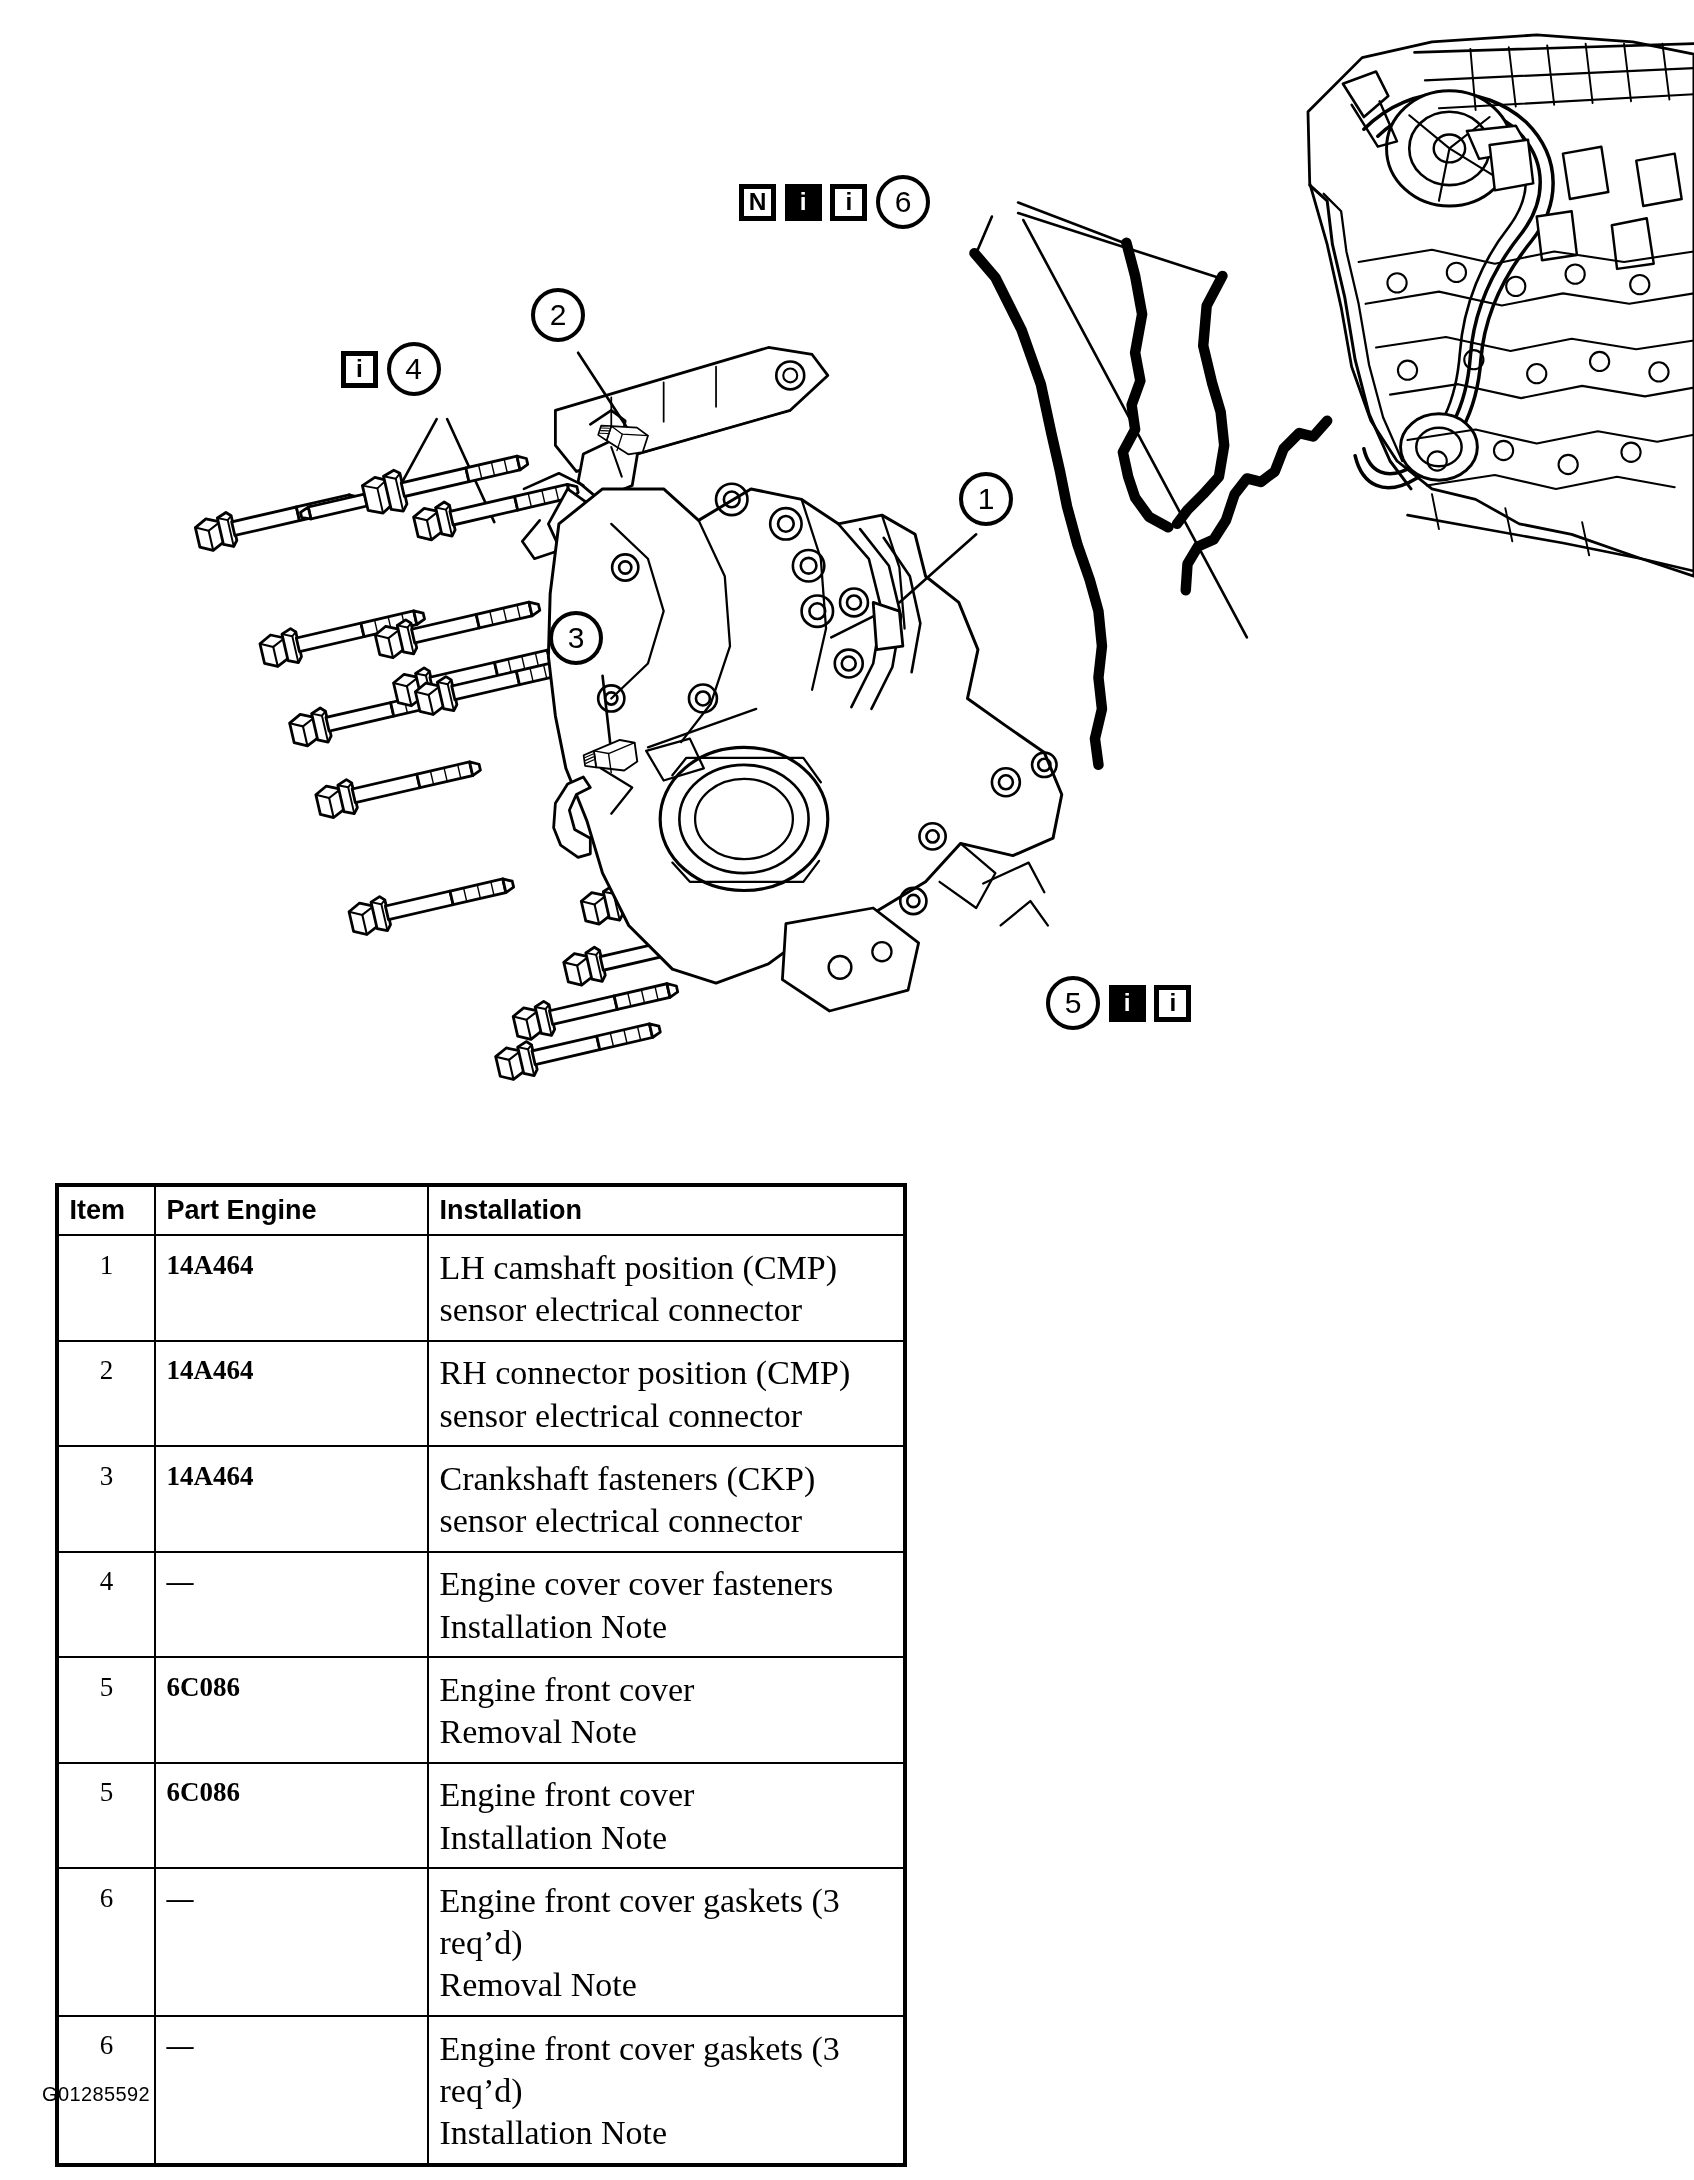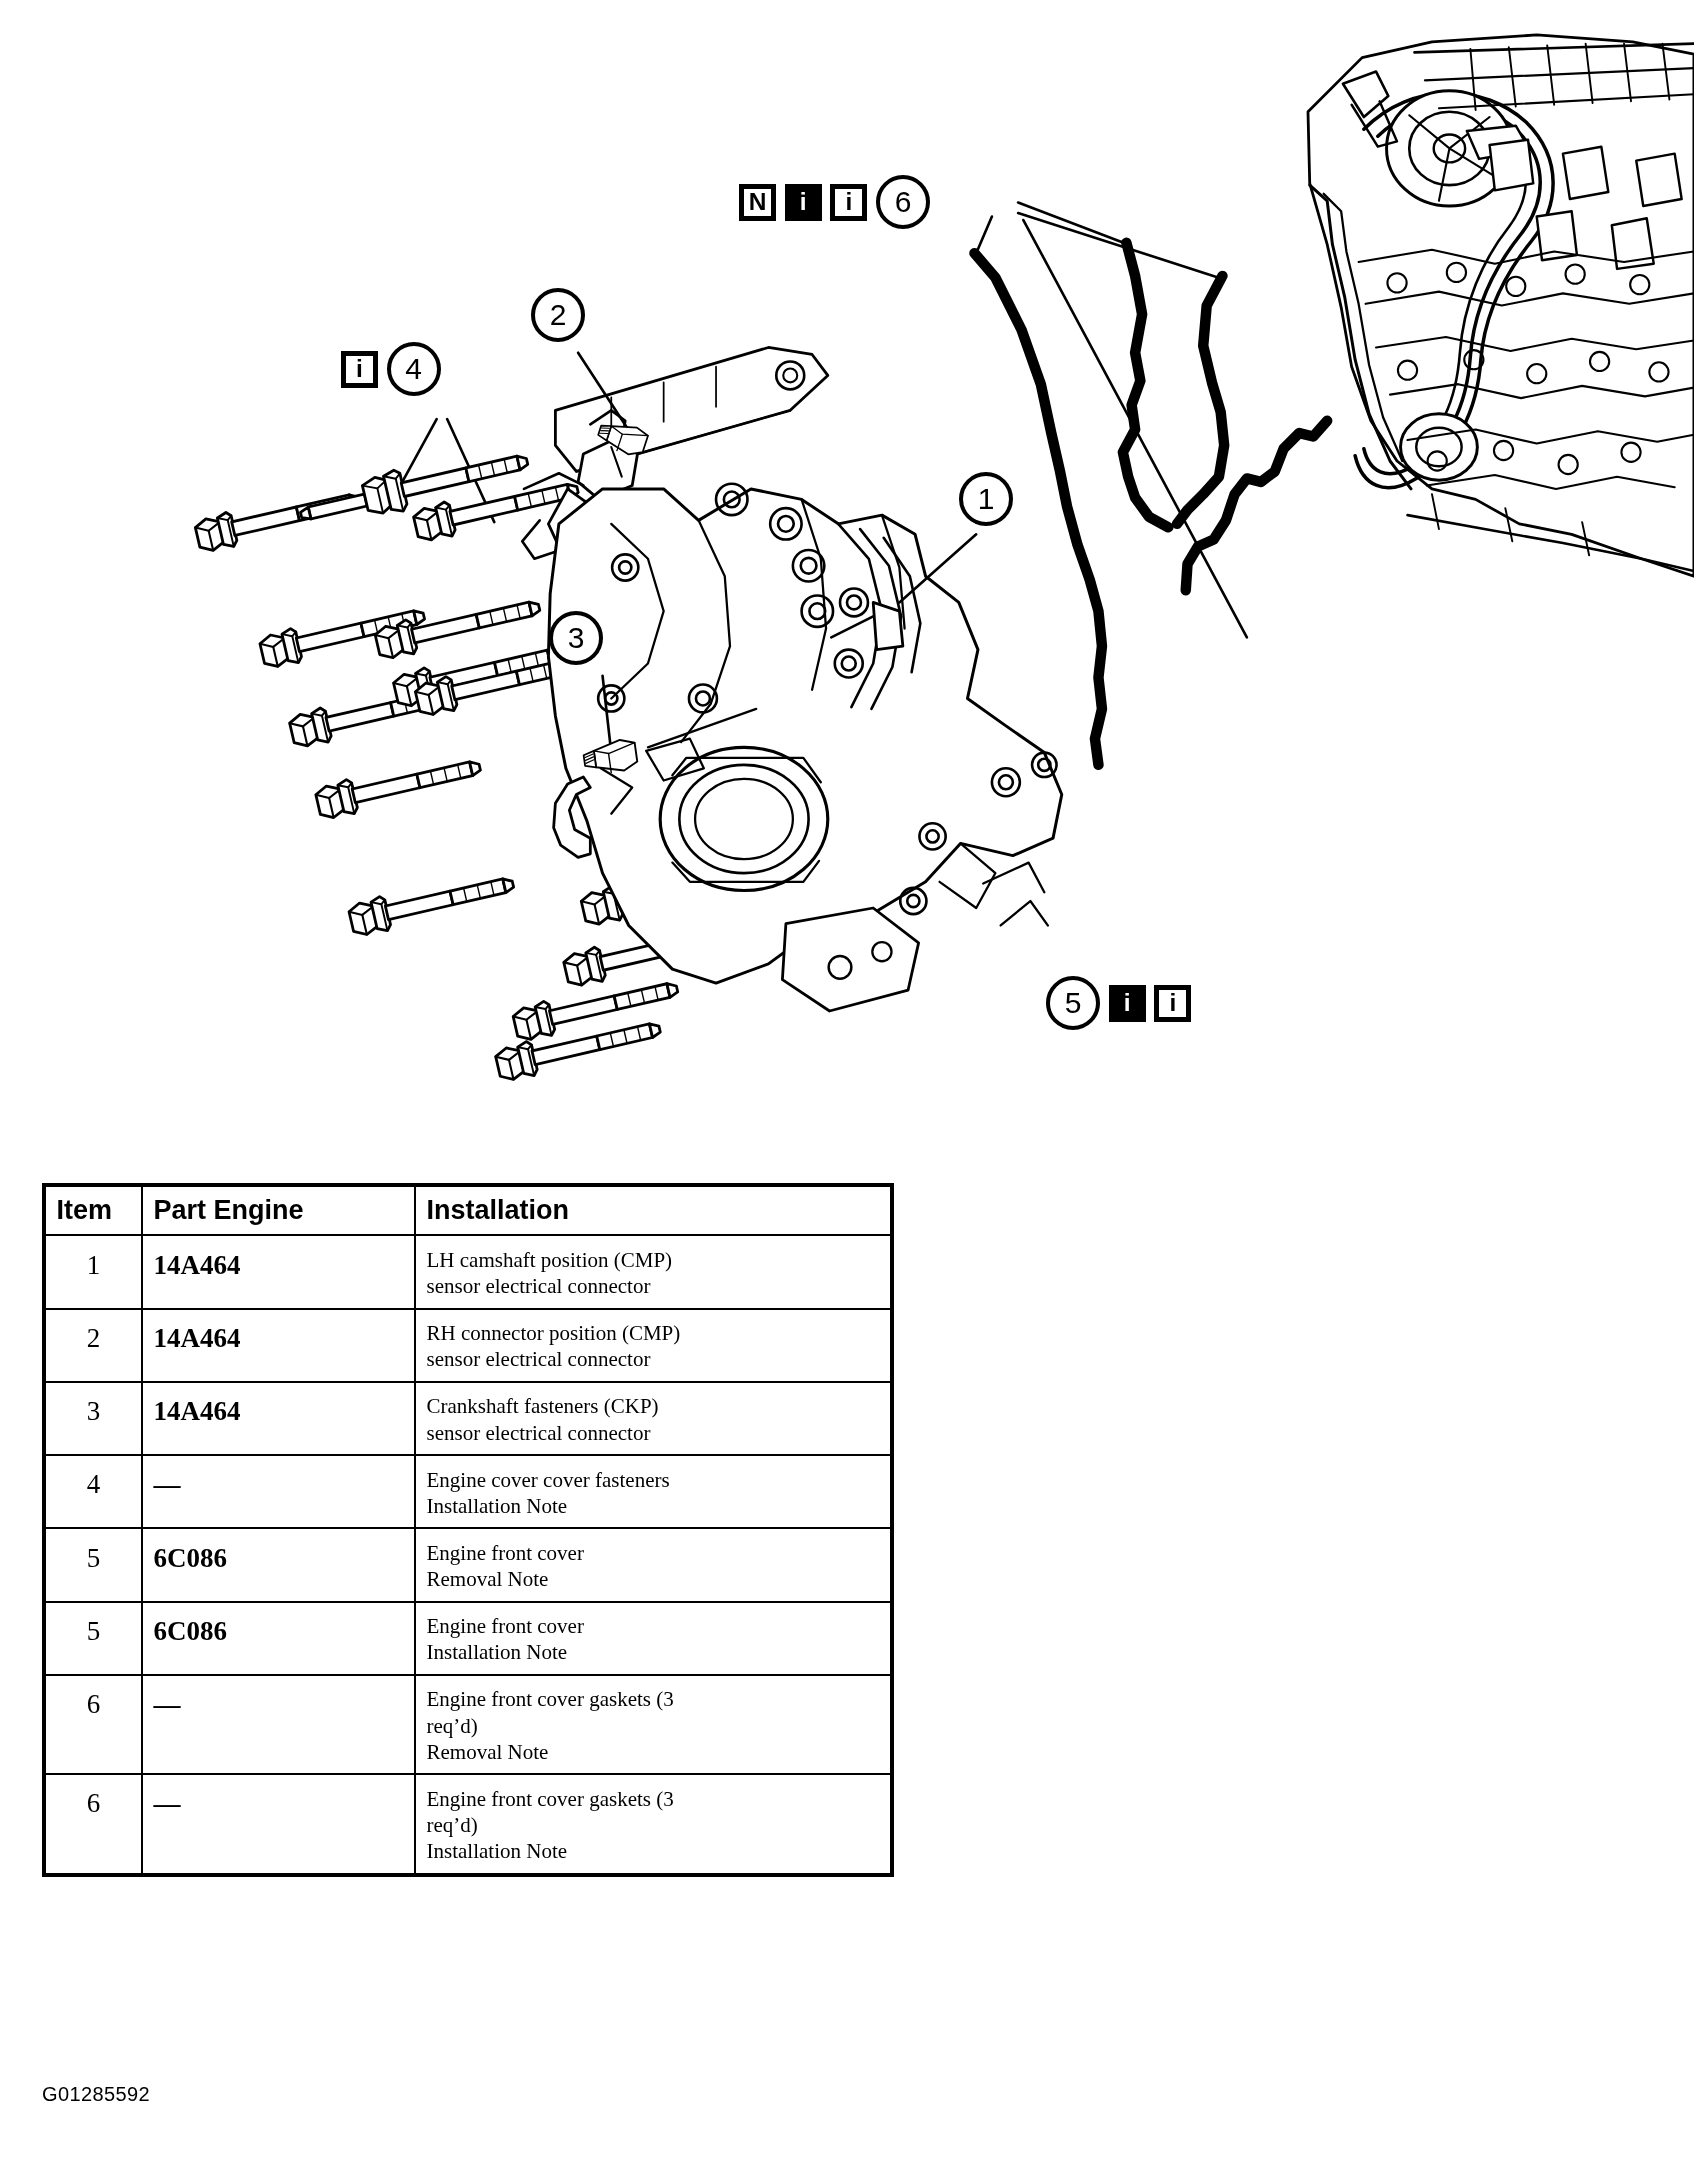--- a/index.html
+++ b/index.html
@@ -26,36 +26,36 @@
   .callout-circle{
     width:54px;height:54px;box-sizing:border-box;border:4.4px solid #000;
     border-radius:50%;background:#fff;
     font-family:"Liberation Sans", sans-serif;font-size:30px;font-weight:normal;
     display:flex;align-items:center;justify-content:center;line-height:1;
   }
 
   
   #parts-table-wrap{position:absolute;left:42px;top:1183px;width:852px;}
   table{border-collapse:collapse;width:852px;table-layout:fixed;background:#fff;}
-  table, th, td{border:2.6px solid #000;}
+  table, th, td{border:2.6px solid #000;margin-left:13px;}
   table{border-width:4.4px;}
   th,td{
     padding:8.7px 10.5px;vertical-align:top;text-align:left;
     font-family:"Liberation Serif", serif;font-size:26px;line-height:1.24;
   }
   thead th{
     font-family:"Liberation Sans", sans-serif;font-weight:bold;font-size:27px;
     padding:7px 10.5px;white-space:nowrap;
   }
   col.c-item{width:98px;}
   col.c-part{width:273px;}
   col.c-desc{width:auto;}
   td.item-cell{text-align:center;font-size:27px;padding-top:12.2px;}
   td.part-cell{font-size:27px;padding-top:12.2px;font-weight:bold;}
-  td.desc-cell{font-size:21px;padding-top:10.5px;}
+  td.desc-cell{font-size:34px;padding-top:10.5px;}
   .desc-line{display:block;}
   
   #figure-id{
     position:absolute;left:42px;top:2083px;
     font-family:"Liberation Sans", sans-serif;font-size:20px;letter-spacing:0.4px;
   }
 </style>
 </head>
 <body>
 

